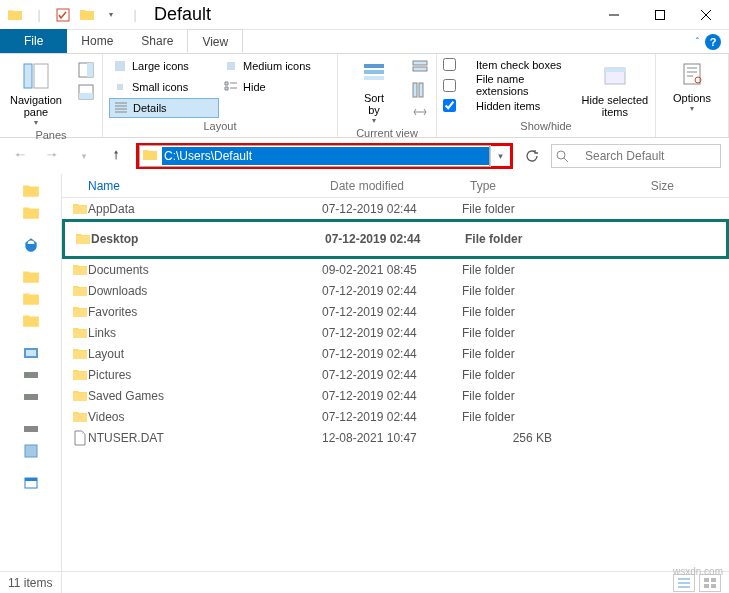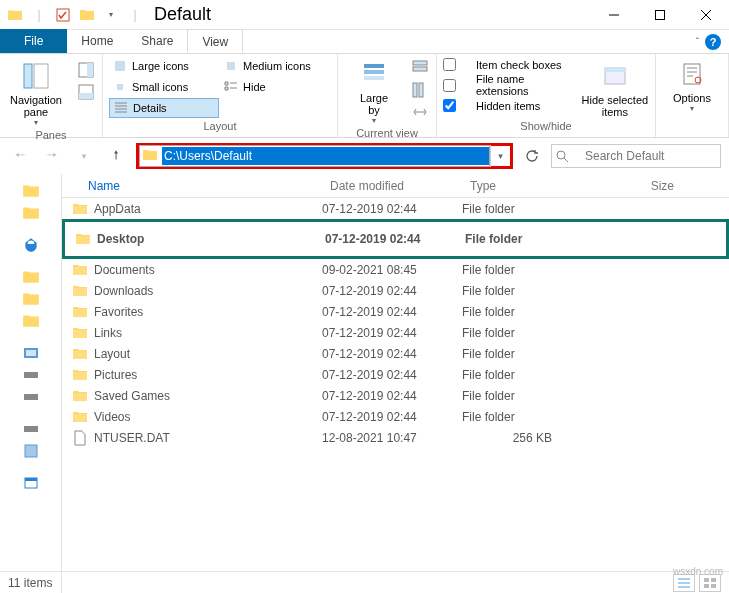--- a/index.html
+++ b/index.html
@@ -50,21 +50,21 @@
 .main { flex: 1; display: flex; flex-direction: column; }
 .cols { height: 24px; border-bottom: 1px solid #e5e5e5; display: flex; align-items: center; color: #777; font-size: 12px; }
 .cols .c { padding: 0 8px; }
 .c-name { width: 260px; padding-left: 26px !important; color: #0066cc; }
 .c-date { width: 140px; }
 .c-type { width: 130px; }
 .c-size { width: 90px; text-align: right; }
 .files { }
 .frow { height: 21px; display: flex; align-items: center; }
 .frow.hl { border: 3px solid #0f766e; height: 40px; font-weight: bold; }
-.frow .c-name { display: flex; align-items: center; gap: 6px; color: #000; padding-left: 10px !important; }
+.frow .c-name { display: flex; align-items: center; color: #000; padding-left: 10px !important; }
 .frow .c-name .fic { width: 16px; height: 16px; }
 .frow .c { color: #555; font-size: 12px; }
 .status { position: absolute; bottom: 0; left: 0; right: 0; height: 22px; border-top: 1px solid #e5e5e5; display: flex; align-items: center; padding: 0 8px; font-size: 12px; color: #555; justify-content: space-between; }
 .status .rt { display: flex; gap: 4px; align-items: center; }
 .viewbtn { width: 22px; height: 18px; border: 1px solid #ccc; display: flex; align-items: center; justify-content: center; }
 .watermark { position: absolute; right: 6px; bottom: 16px; font-size: 10px; color: #bbb; }
 .folder-svg { width: 16px; height: 16px; }
 .help { width: 16px; height: 16px; background: #0078d7; border-radius: 50%; color: #fff; display: flex; align-items: center; justify-content: center; font-size: 11px; font-weight: bold; }
 </style>
 </head>
@@ -205,21 +205,21 @@
   <div class="group curview">
     <div class="row">
       <div class="bigbtn">
         <div class="ico">
             <svg width="28" height="28" viewBox="0 0 28 28">
               <rect x="4" y="4" width="20" height="4" fill="#5b9bd5"></rect>
               <rect x="4" y="10" width="20" height="4" fill="#8ec1e8"></rect>
               <rect x="4" y="16" width="20" height="4" fill="#cde6f7"></rect>
             </svg>
           </div>
-        <div class="lbl" style="white-space:pre-line;">Large
+        <div class="lbl" style="white-space:pre-line;">Sort
 by</div>
         <div style="font-size:8px;color:#666;">▾</div>
       </div>
       <div class="col">
         <div class="smallopt">
             <svg width="16" height="16">
               <rect x="1" y="1" width="14" height="4" fill="#cde6f7" stroke="#888"></rect>
               <rect x="1" y="7" width="14" height="4" fill="#cde6f7" stroke="#888"></rect>
             </svg>
           </div>

